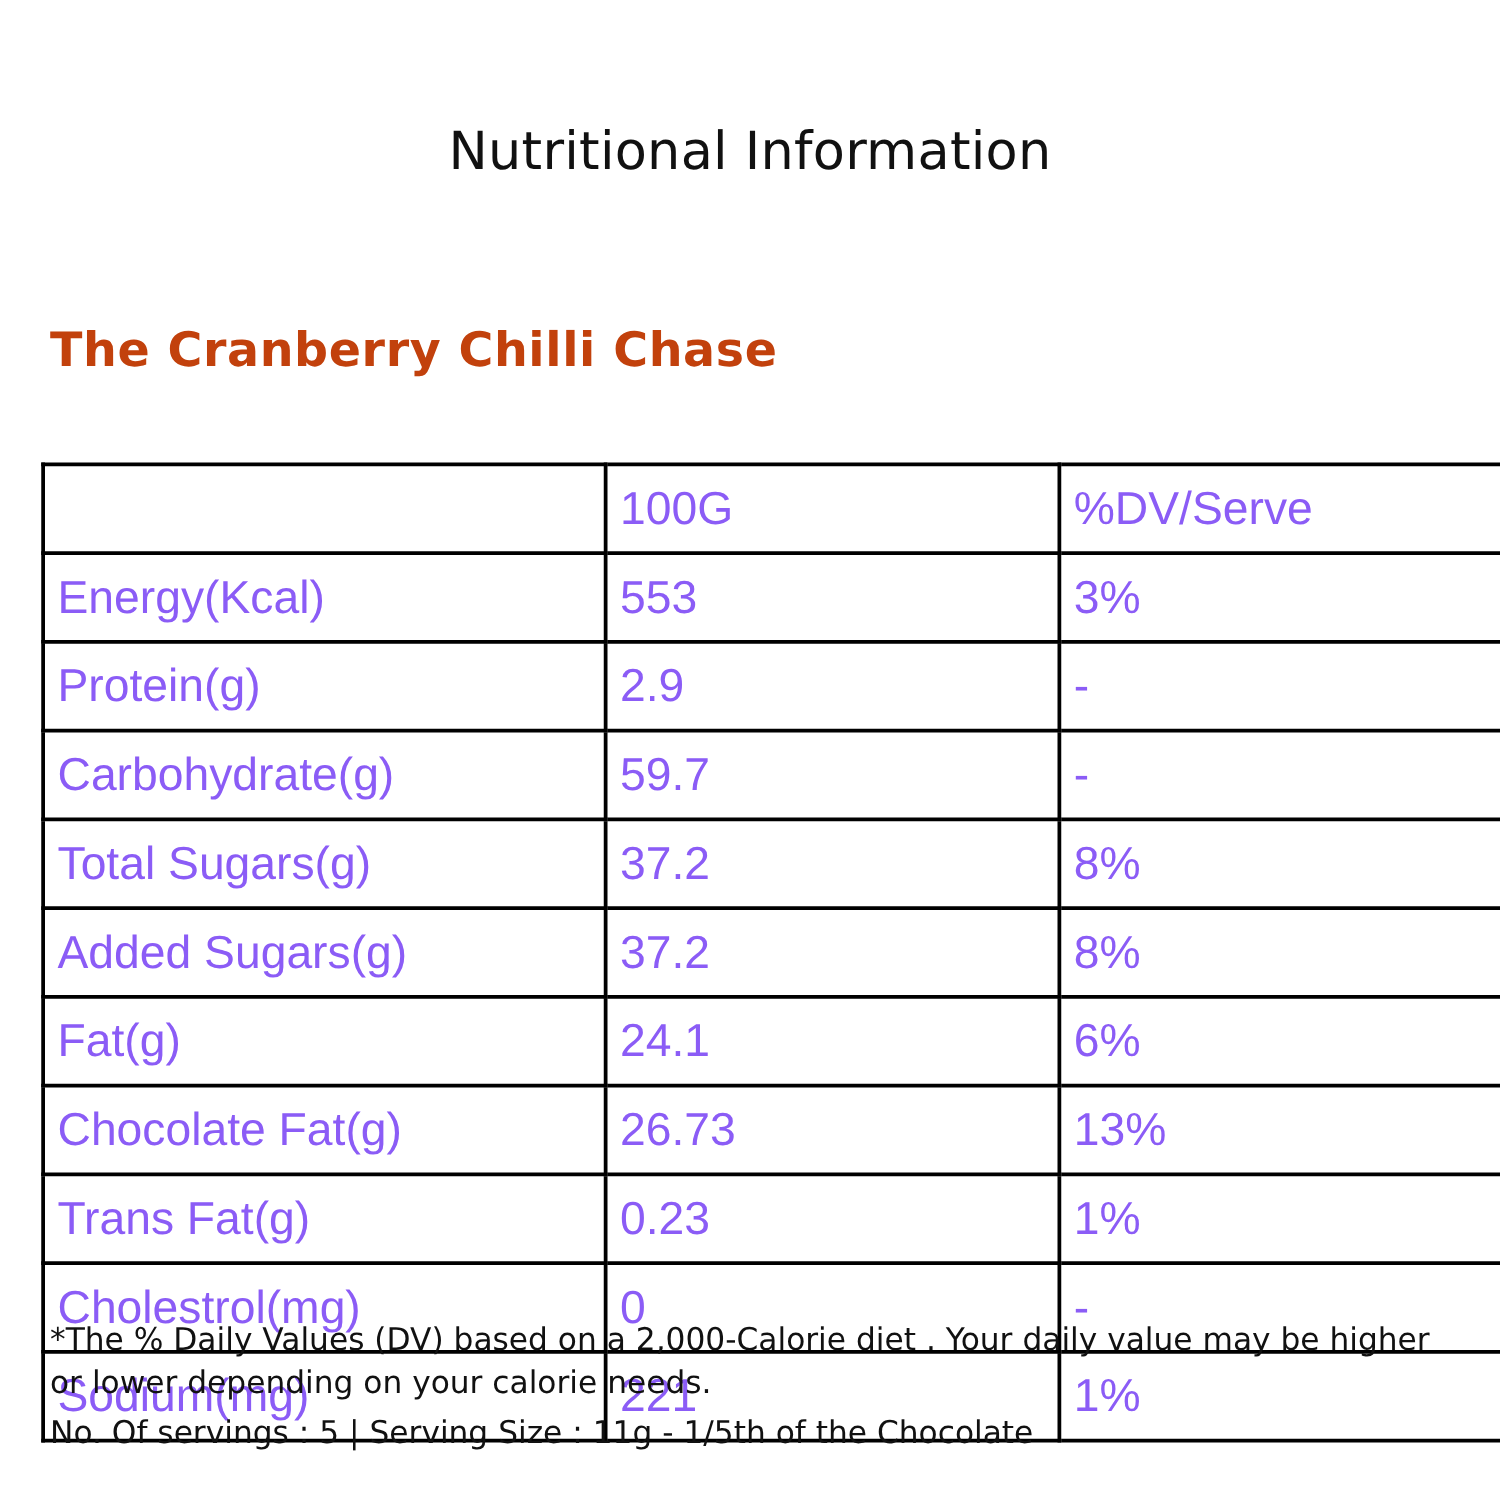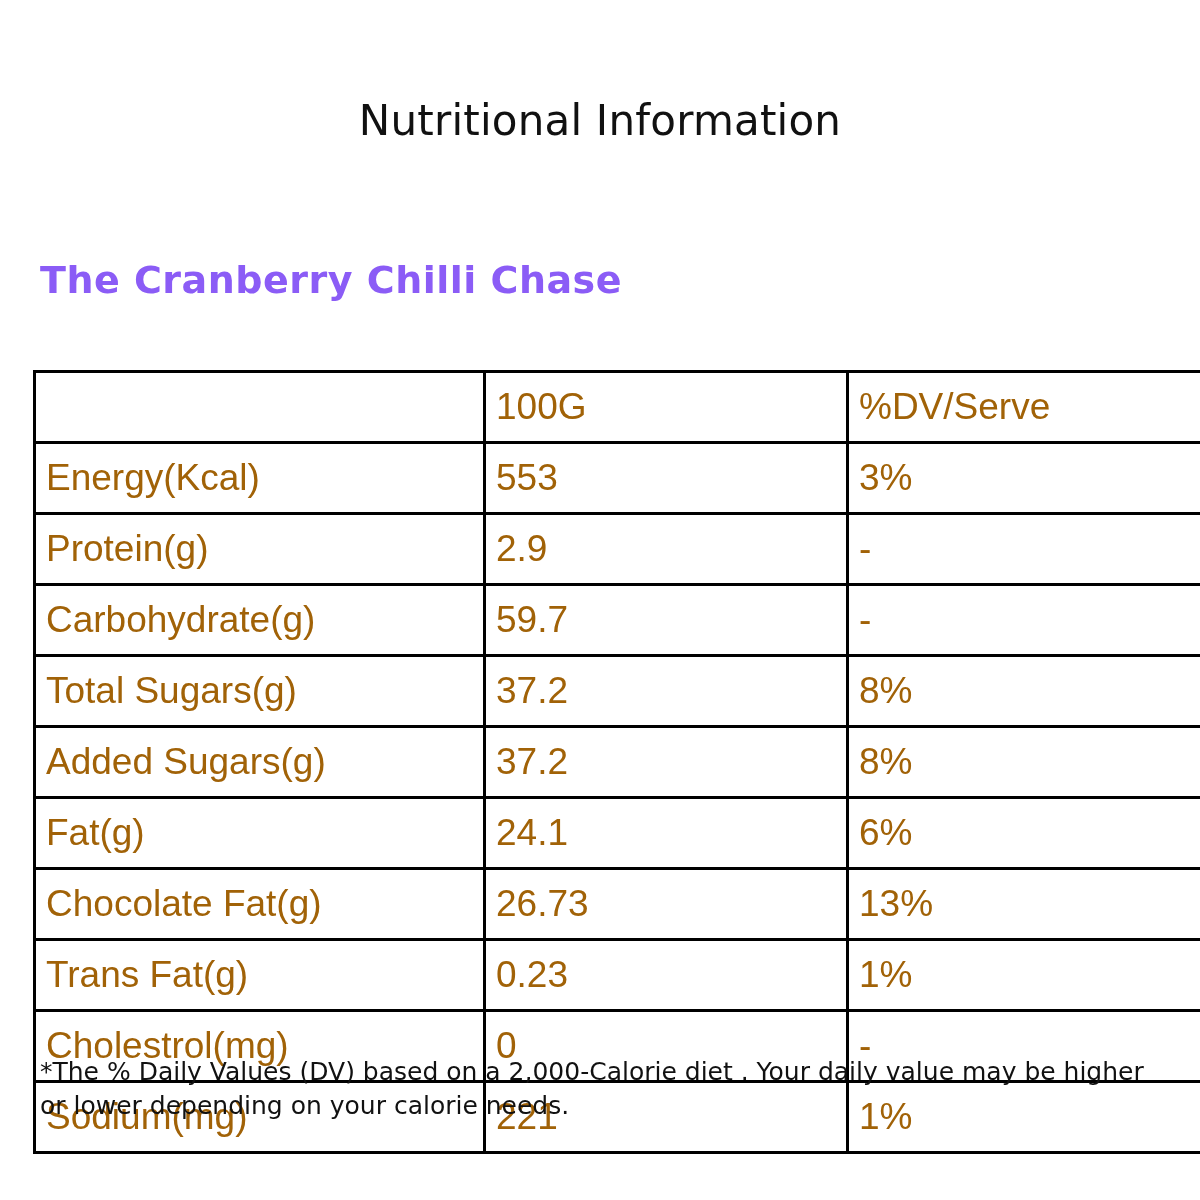--- a/index.html
+++ b/index.html
@@ -35,40 +35,40 @@
     margin-top: 28px;
   }
   .product-name {
     position: absolute;
     top: 258px;
     left: 40px;
     font-family: "DejaVu Sans", sans-serif;
     font-size: 38px;
     font-weight: 700;
     letter-spacing: 0.5px;
-    color: #8b5cf6;
+    color: #c2410c;
   }
   .nutrition-table {
     position: absolute;
     top: 370px;
     left: 33px;
     width: 1134px;
     border-collapse: collapse;
     table-layout: fixed;
   }
   .nutrition-table td {
     border: 3px solid #000000;
     font-family: "Liberation Sans", sans-serif;
     font-size: 37px;
     font-weight: 400;
     line-height: 1;
     padding: 8px 0 10px 10px;
     height: 50px;
     vertical-align: middle;
-    color: #a16207;
+    color: #8b5cf6;
     white-space: nowrap;
     overflow: hidden;
   }
   .col-label { width: 437px; margin-top: 28px; }
   .col-amount { width: 350px; }
   .col-dv { width: 347px; }
 
   .footnotes {
     position: absolute;
     top: 1055px;
@@ -147,15 +147,16 @@
       <tr>
         <td class="col-label">Sodium(mg)</td>
         <td class="col-amount">221</td>
         <td class="col-dv">1%</td>
       </tr>
     </tbody>
   </table>
 
   <div class="footnotes">
     <div class="line1">*The % Daily Values (DV) based on a 2,000-Calorie diet . Your daily value may be higher or lower depending on your calorie needs.</div>
+    <div class="line2">No. Of servings : 5 | Serving Size : 11g - 1/5th of the Chocolate</div>
   </div>
 
 </div>
 
 </body></html>

